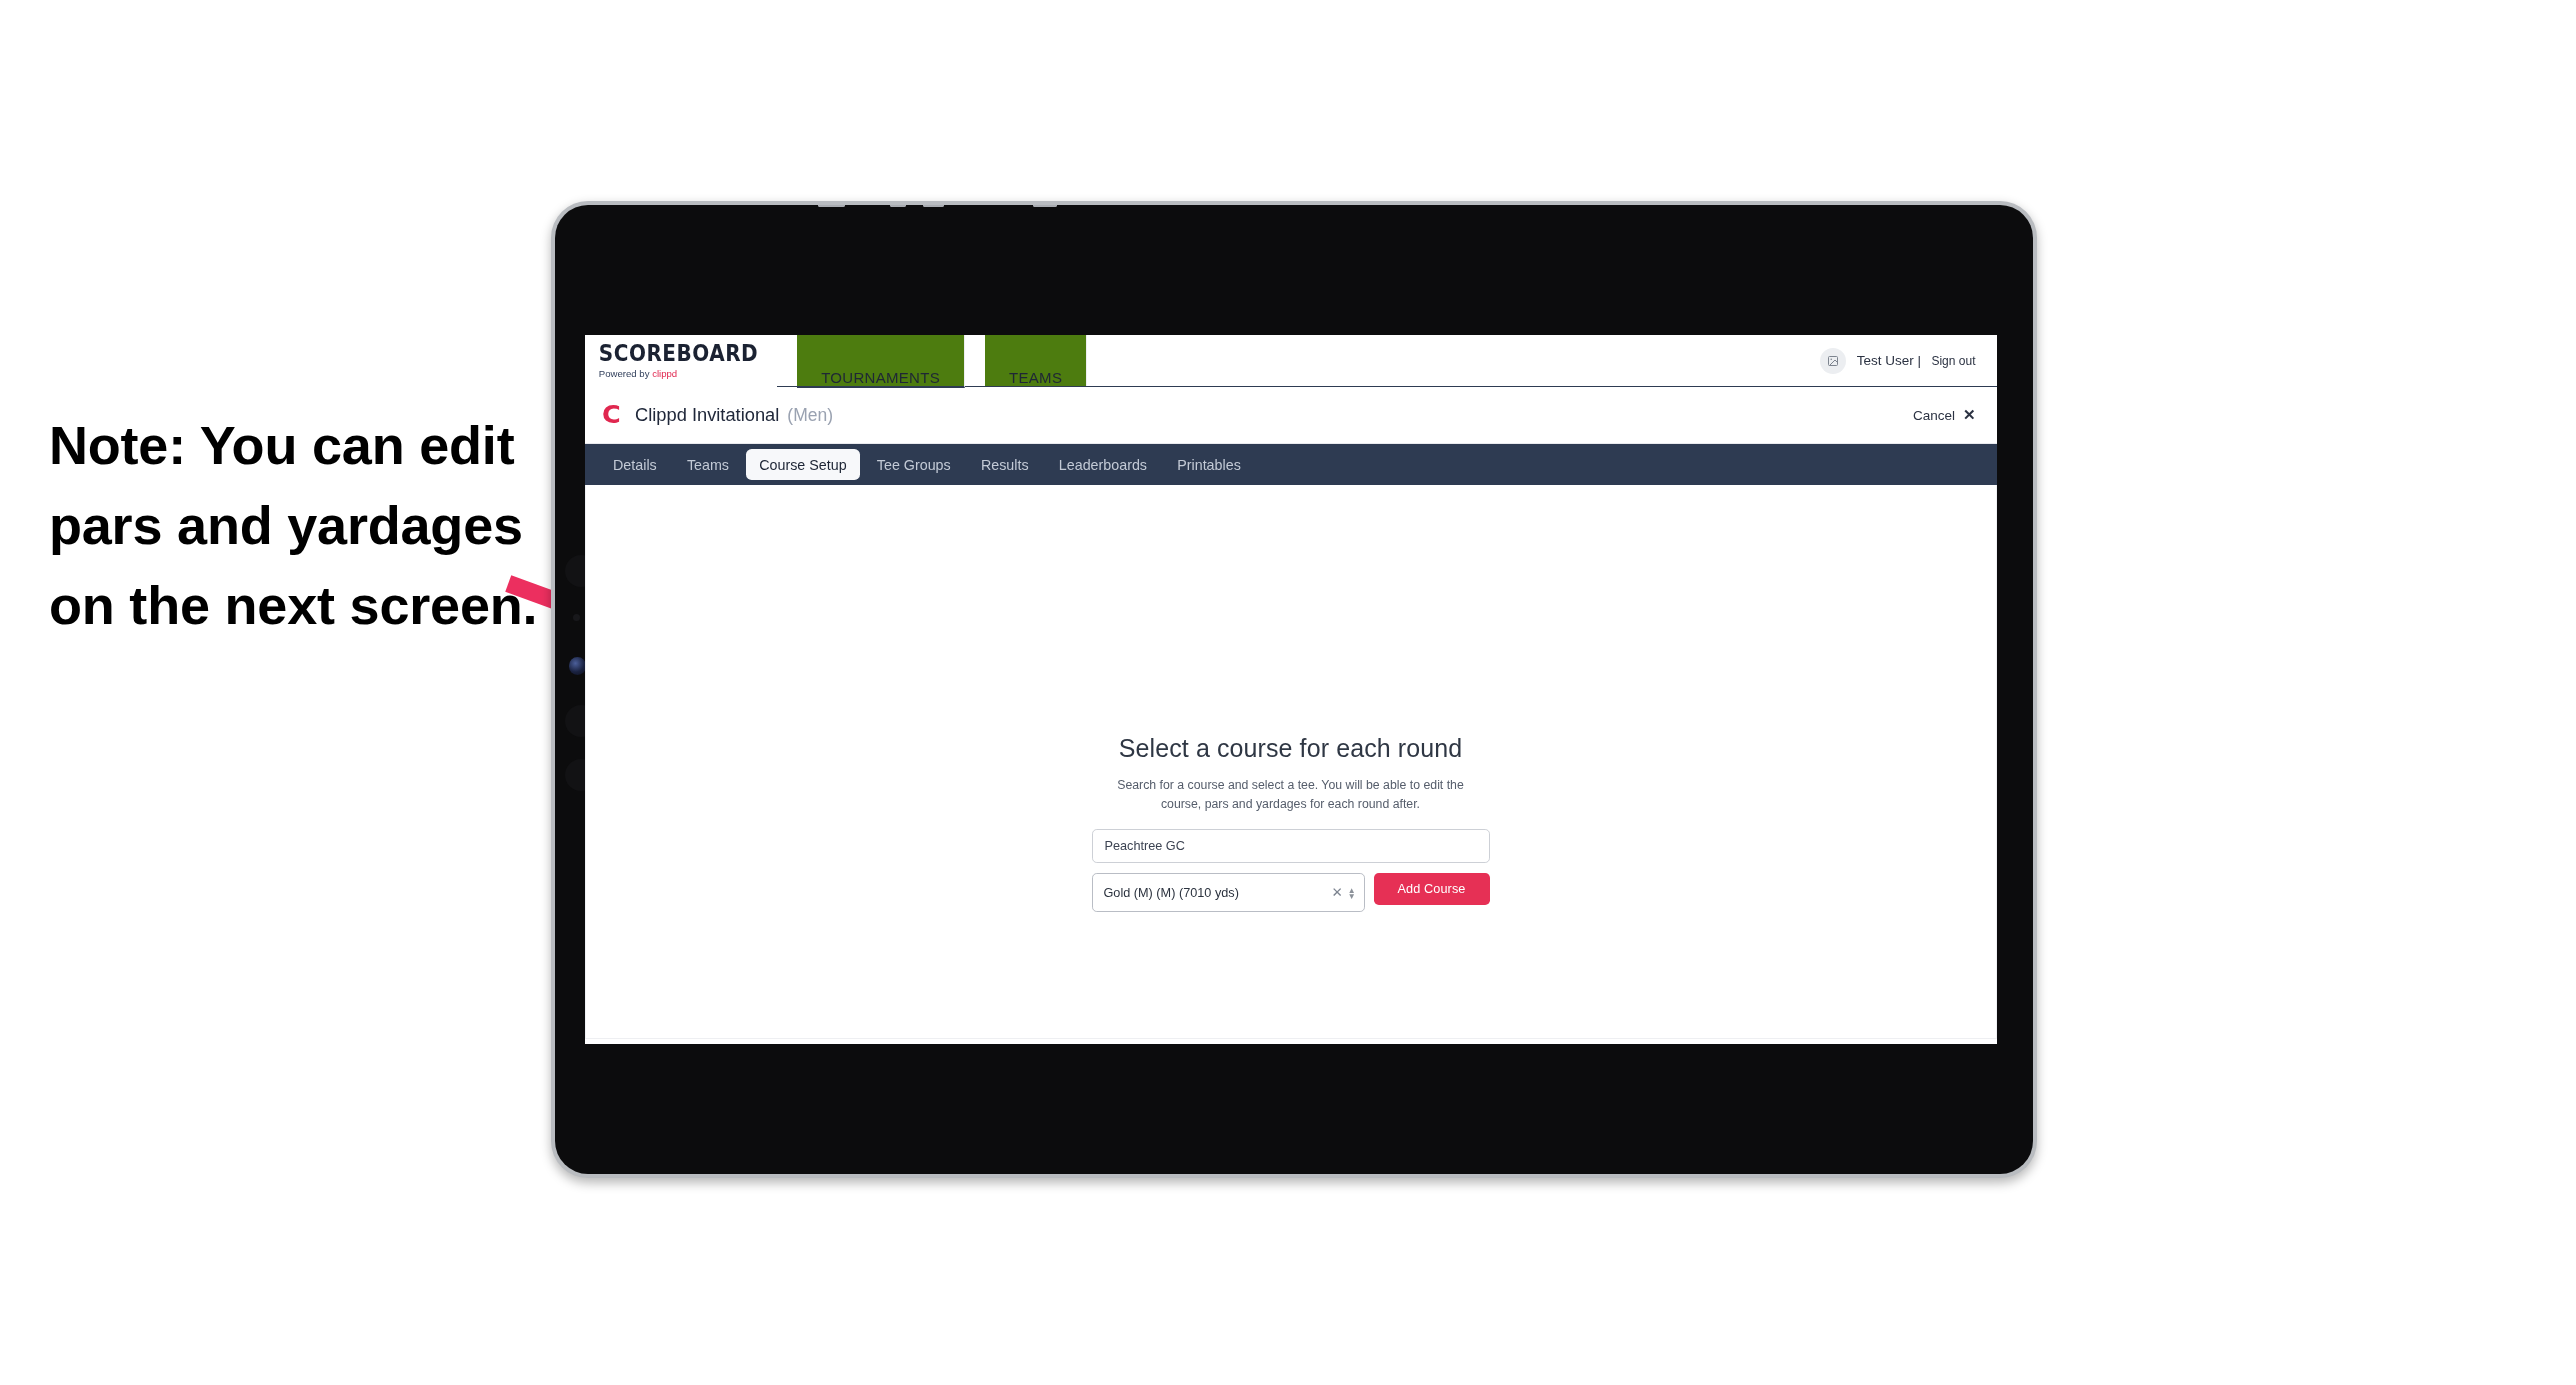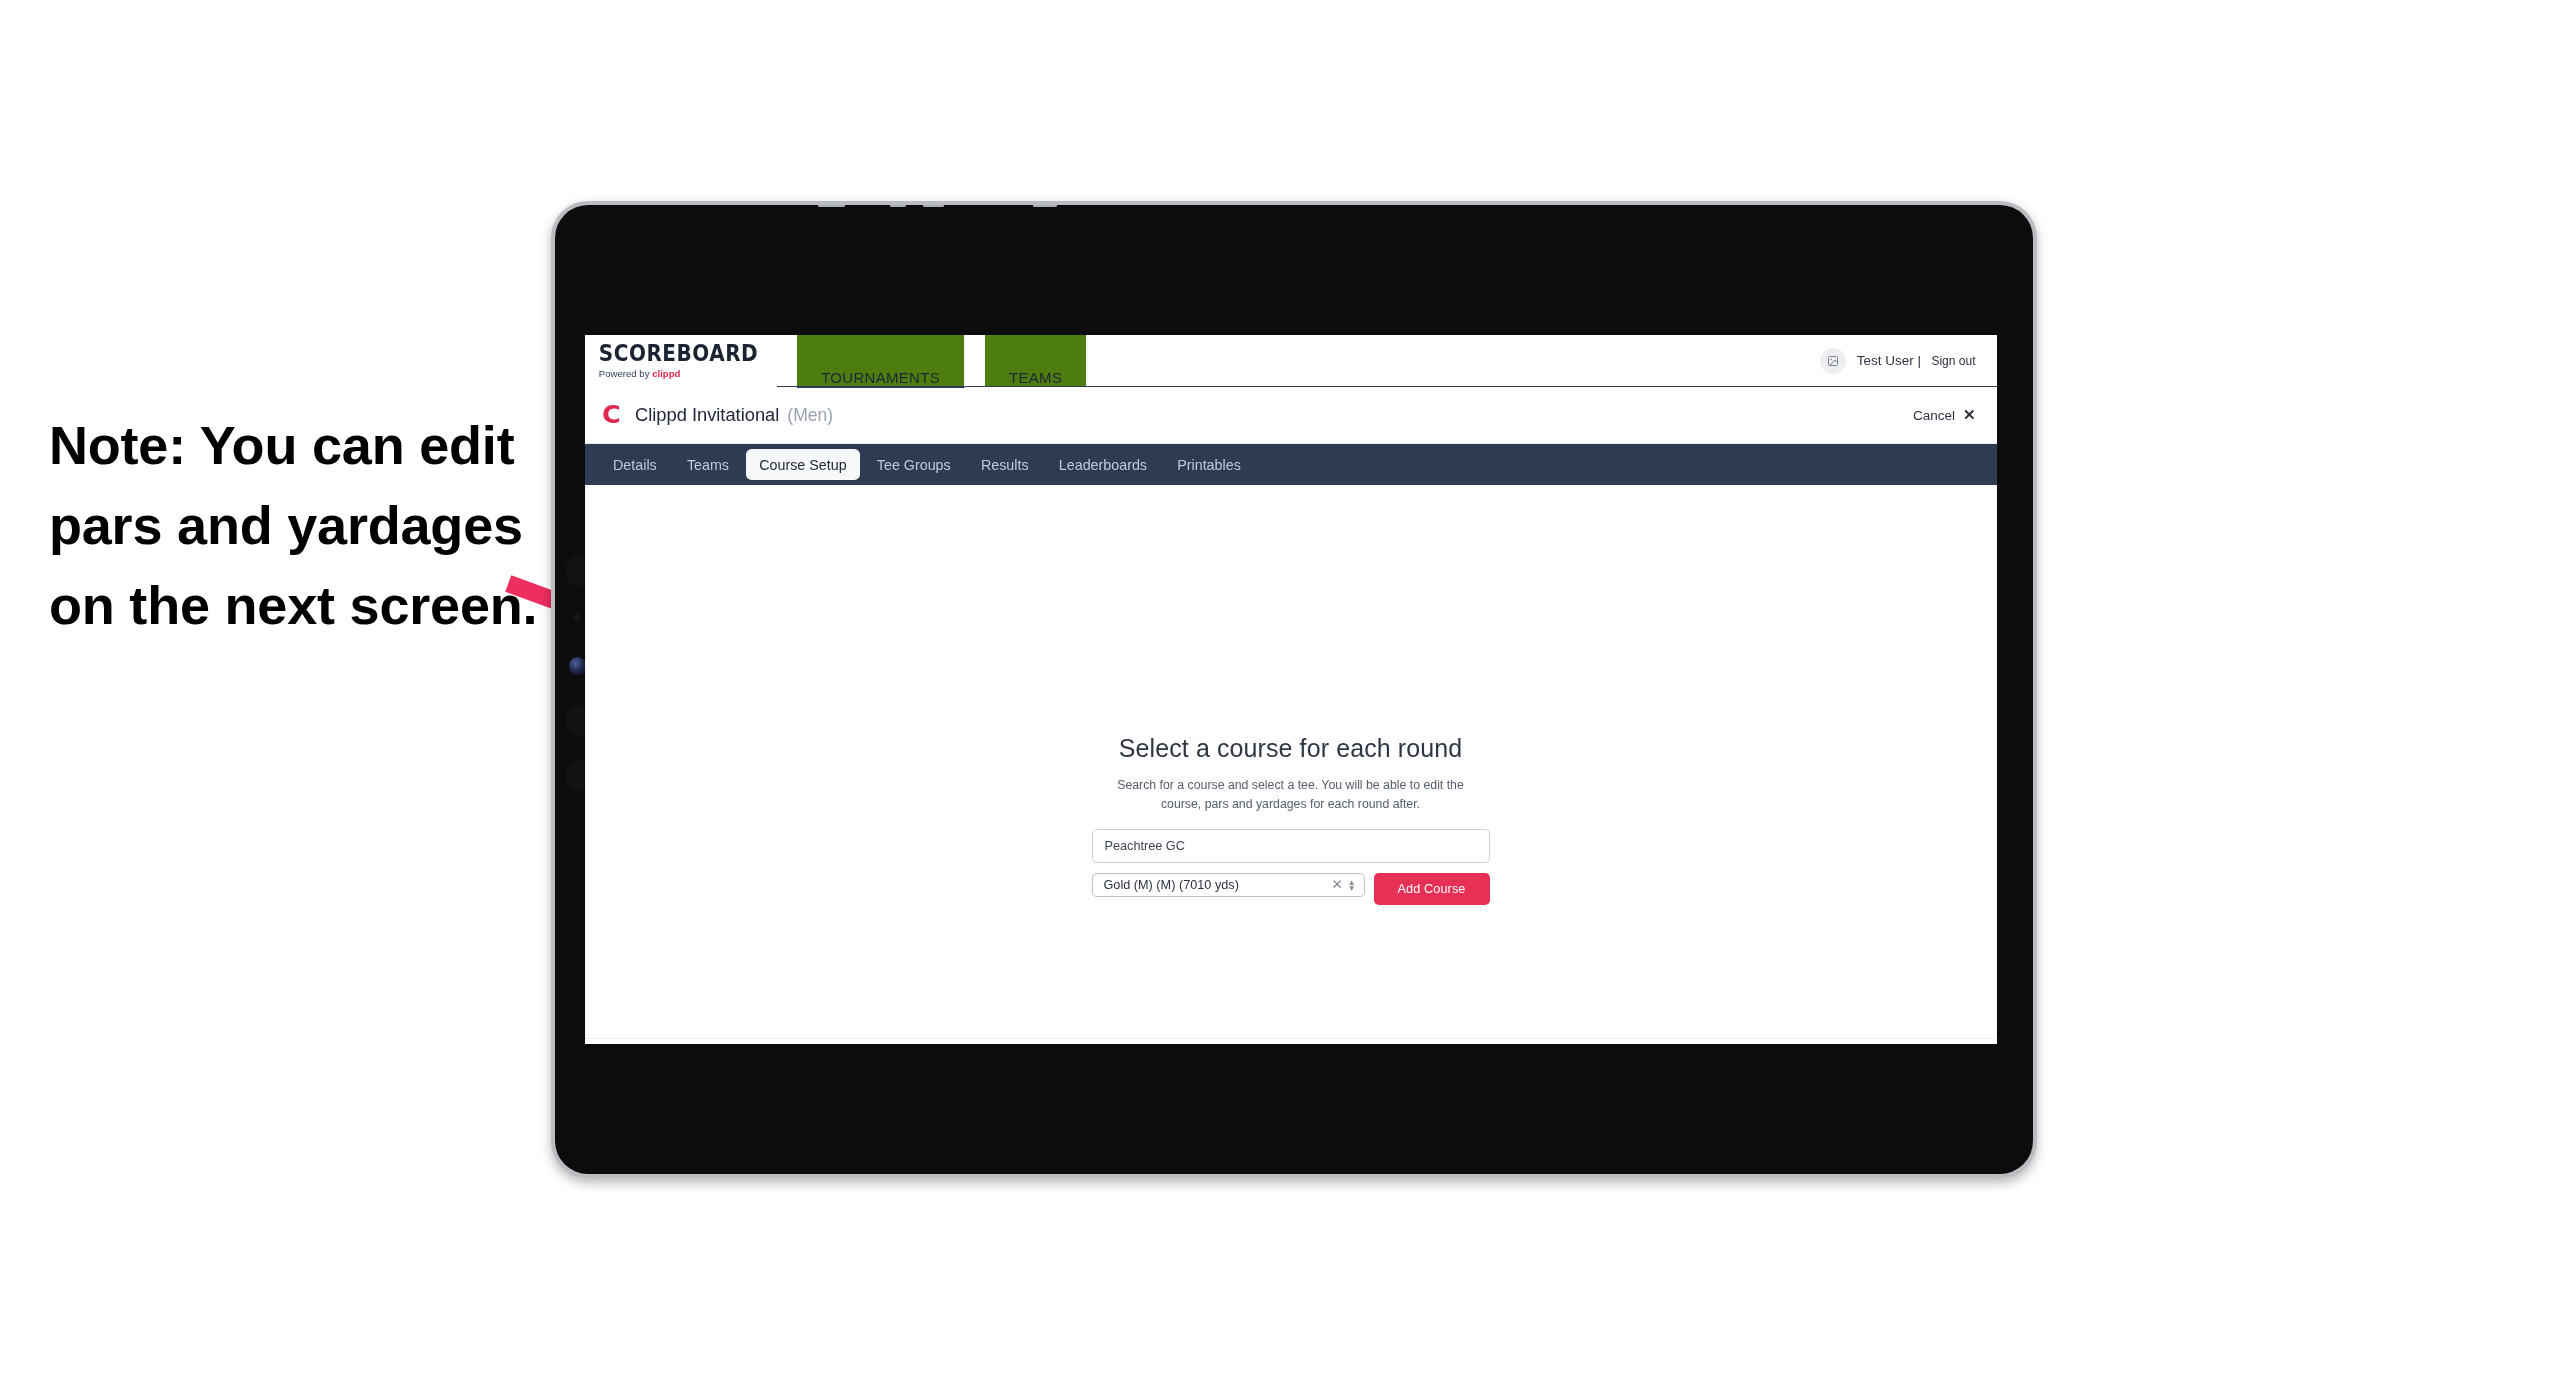--- a/index.html
+++ b/index.html
@@ -133,21 +133,21 @@
     line-height: 1;
     transform: scaleY(1.12);
     transform-origin: left center;
   }
   #logo-sub {
     font-size: 9.6px;
     color: #32405c;
     margin-top: 5.6px;
     line-height: 1;
   }
-  #logo-sub .brand { color: #e0274f; font-weight: 700; }
+  #logo-sub .brand { color: #e0274f; font-weight: 400; }
 
   .top-tab {
     display: flex;
     align-items: flex-end;
     padding: 0 24px;
     font-size: 15px;
     color: #1f2735;
     letter-spacing: 0.3px;
     background: #4d7c0f;
     border-right: 0.8px solid #edeef1;
@@ -285,21 +285,21 @@
 
   #row2 {
     display: flex;
     align-items: stretch;
     gap: 8.8px;
     margin-top: 10.4px;
   }
   #tee-select {
     position: relative;
     flex: 1;
-    height: 24px;
+    height: 39px;
     border: 0.8px solid #b9bdc5;
     border-radius: 4.8px;
     background: #ffffff;
     display: flex;
     align-items: center;
     padding: 0 9.6px 0 11px;
   }
   #tee-value {
     flex: 1;
     text-align: left;

